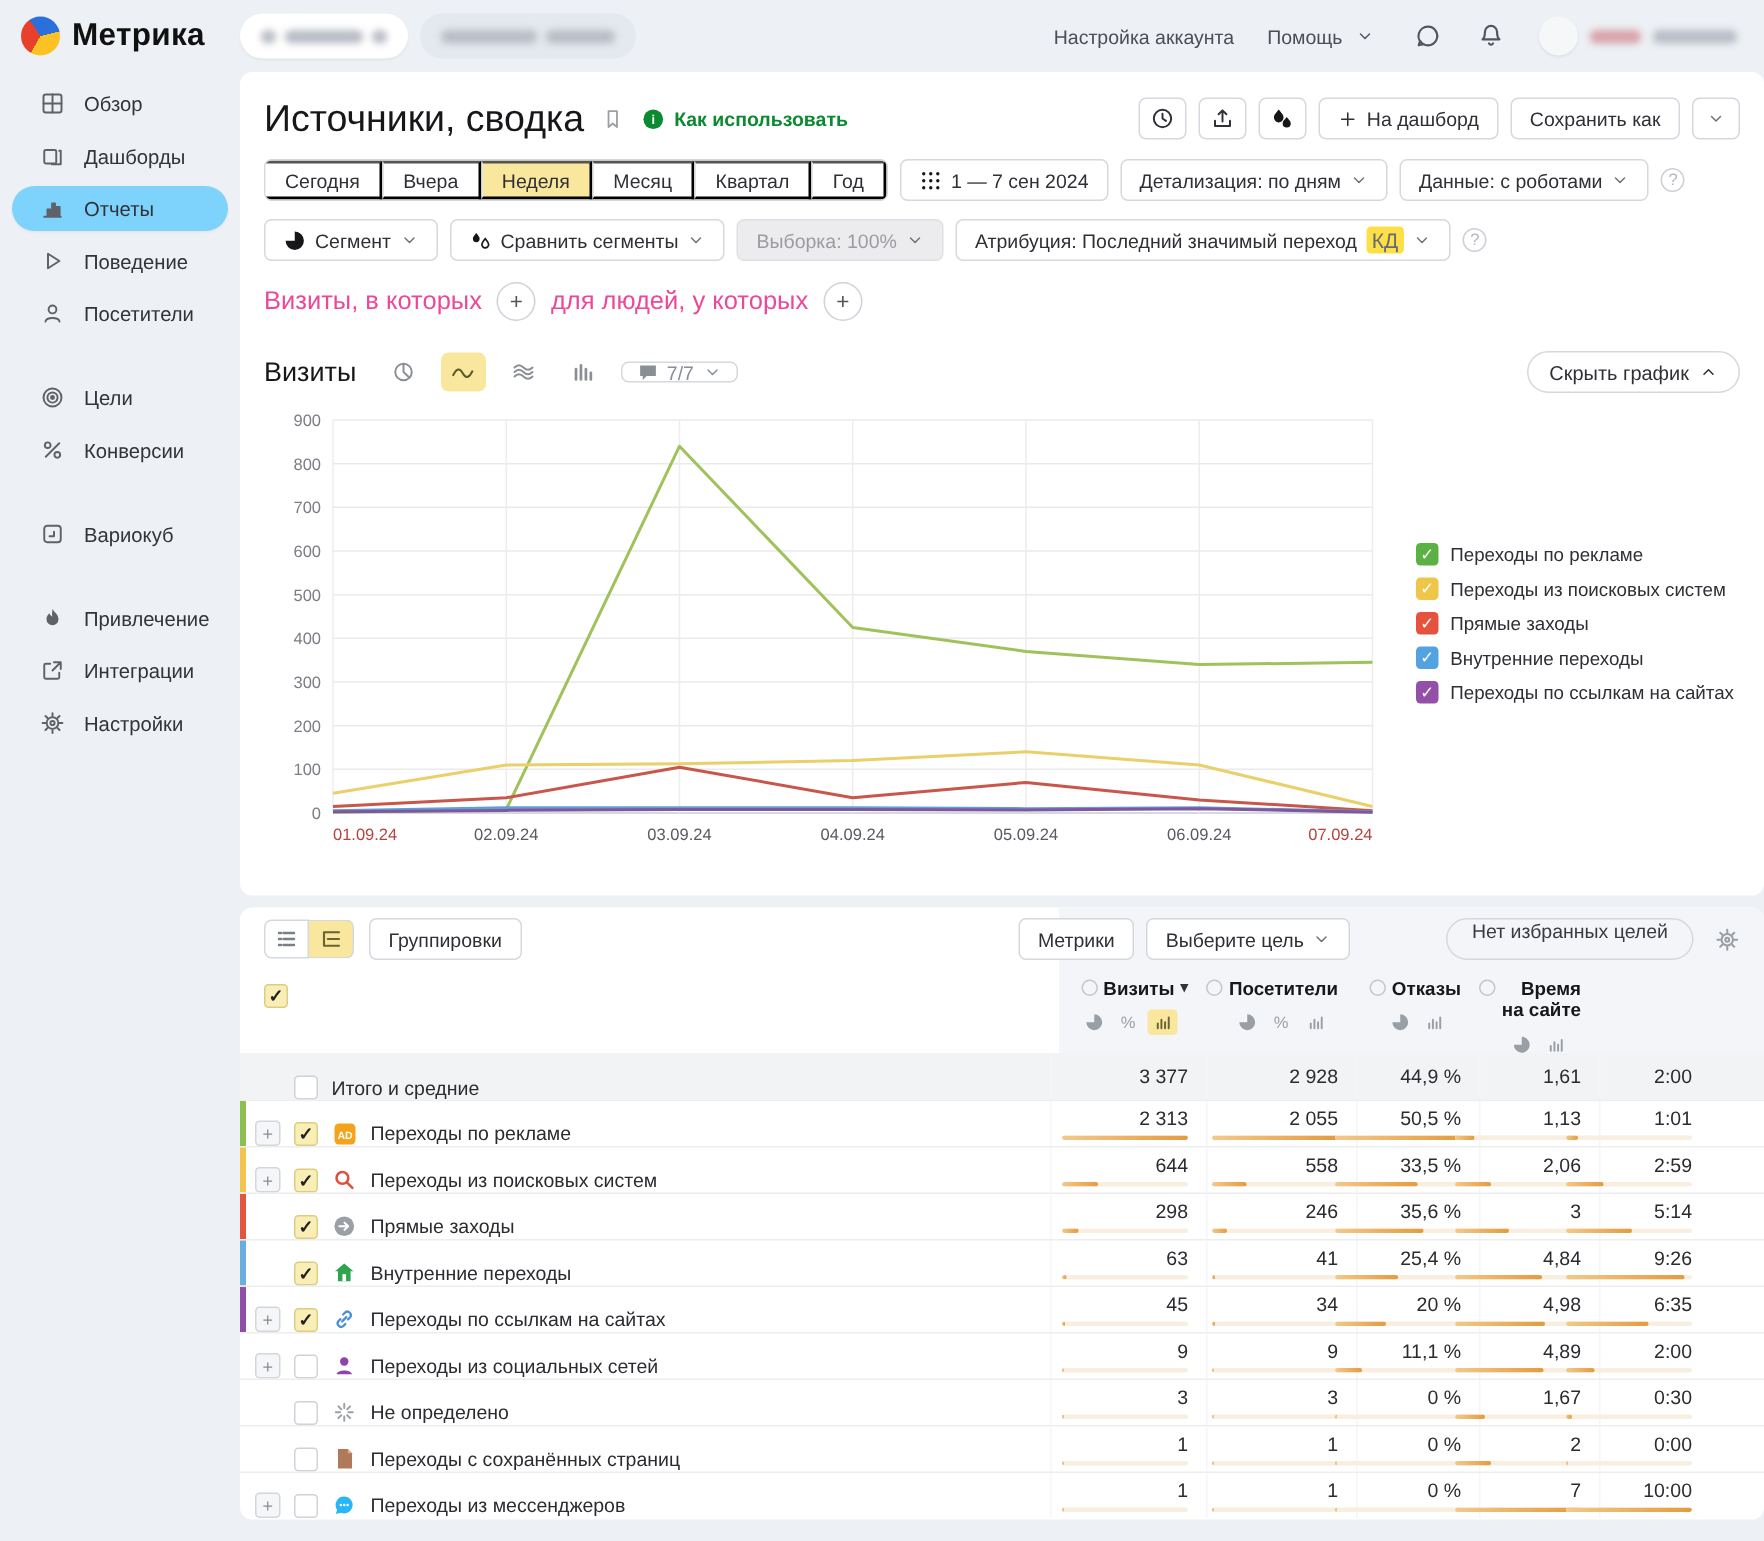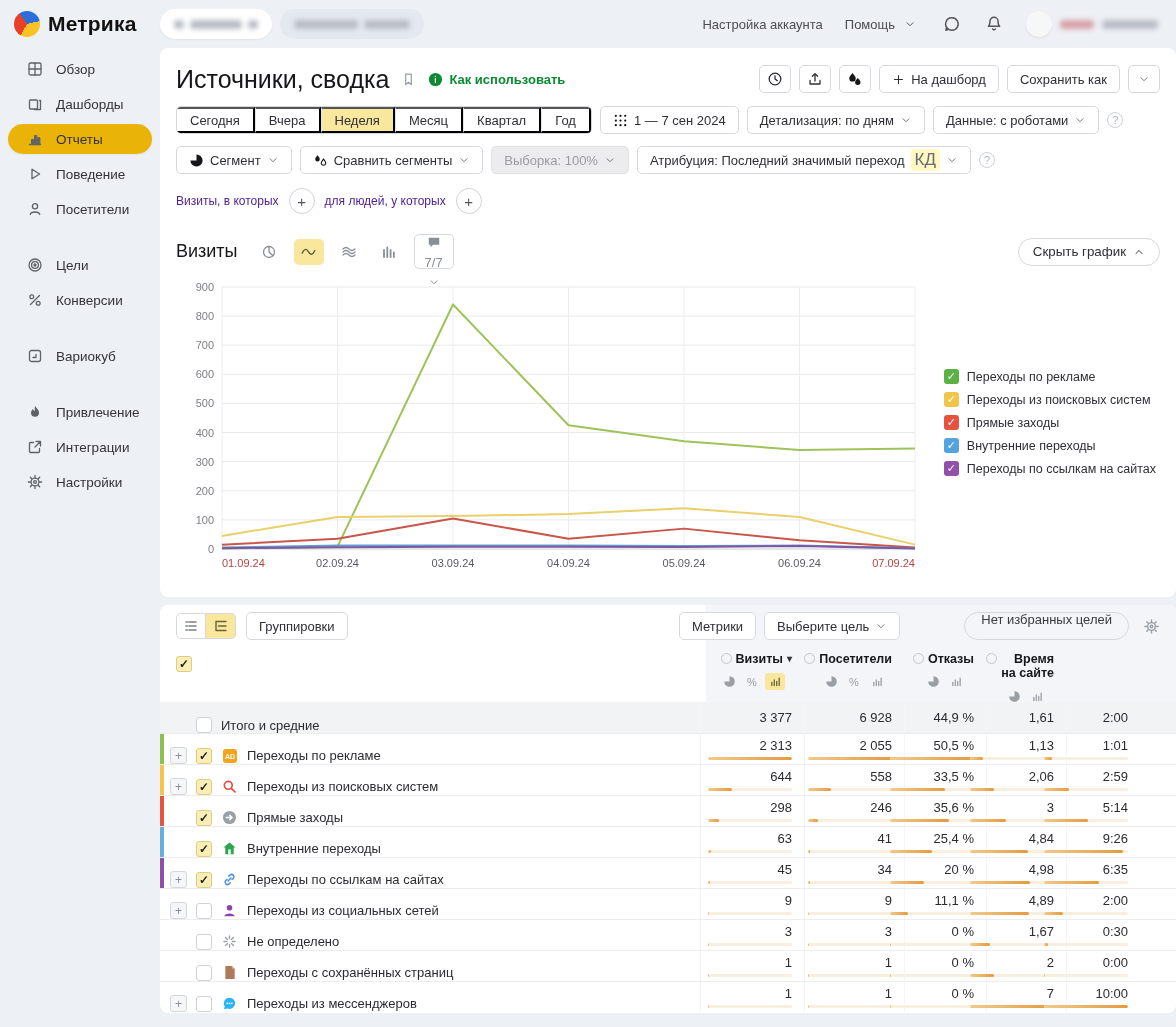--- a/index.html
+++ b/index.html
@@ -22,21 +22,21 @@
   .round-ic { width:20px; height:20px; display:flex; align-items:center; justify-content:center; color:#55555e; cursor:pointer; }
   .userbox { display:flex; align-items:center; gap:8px; }
   .avatar { width:26px; height:26px; border-radius:50%; background:#f6f7f9; box-shadow:0 1px 2px rgba(0,0,0,.08); }
 
   
   .layout { display:flex; }
   .sidebar { width:160px; flex:0 0 auto; padding-top:6px; }
   .side-item { display:flex; align-items:center; gap:13px; height:30px; margin:0 8px 5px 8px;
     padding-left:18px; border-radius:15px; color:#33333a; font-size:13.5px; cursor:pointer; }
   .side-item .sicon { width:17px; height:17px; color:#5f6368; display:flex; align-items:center; justify-content:center; }
-  .side-item.active { background:#eab308; box-shadow:0 1px 2px rgba(0,0,0,.05); }
+  .side-item.active { background:#7dd3fc; box-shadow:0 1px 2px rgba(0,0,0,.05); }
   .side-item.gap { margin-top:26px; }
 
   
   .content { flex:1; display:flex; flex-direction:column; }
   .card { background:#fff; border-radius:8px; }
   .card.top { padding:14px 16px 0 16px; height:549px; }
   .card.table-card { margin-top:8px; height:408px; position:relative; overflow:hidden; }
 
   
   .title-row { display:flex; align-items:center; height:34px; }
@@ -54,54 +54,54 @@
 
   .rows-gap { display:flex; align-items:center; gap:8px; flex-wrap:nowrap; }
   .mt10 { margin-top:10px; } .mt12 { margin-top:12px; } .mt14 { margin-top:14px; } .mt20 { margin-top:20px; }
 
   .seg-group { display:inline-flex; border:1px solid #d5d8dd; border-radius:5px; overflow:hidden; background:#fff; }
   .seg { height:26px; display:flex; align-items:center; padding:0 13px; font-size:13px; color:#2f2f35;
     border-left:1px solid #e3e5e9; cursor:pointer; background:#fff; }
   .seg:first-child { border-left:none; }
   .seg.active { background:#f8e79d; }
 
-  .badge { background:#fef9c3; color:#6a6a72; font-size:17px; padding:1px 4px; border-radius:3px; }
+  .badge { background:#fde047; color:#6a6a72; font-size:14px; padding:1px 4px; border-radius:3px; }
   .qmark { width:16px; height:16px; border-radius:50%; border:1px solid #cdd0d6; color:#b4b7bd; font-size:11px;
     display:flex; align-items:center; justify-content:center; }
-  .cond-label { color:#4c1d95; font-size:12px; }
+  .cond-label { color:#ec4899; font-size:17px; }
   .plus-circle { width:26px; height:26px; border-radius:50%; border:1px solid #cfd2d8; background:#fff; color:#55555c;
     display:flex; align-items:center; justify-content:center; font-size:15px; cursor:pointer; }
 
   
   .chart-head { display:flex; align-items:center; gap:10px; }
   .chart-title { font-size:18px; color:#17171a; margin-right:6px; }
   .ctool { width:30px; height:26px; border-radius:5px; display:flex; align-items:center; justify-content:center;
     color:#8a8f96; cursor:pointer; }
   .ctool.active { background:#f8e79d; color:#5a5a32; }
-  .chip { display:inline-flex; align-items:center; gap:6px; height:35px; padding:0 10px; border:1px solid #d5d8dd;
-    border-radius:5px; color:#8a8f96; cursor:pointer;flex-direction:column; }
+  .chip { display:inline-flex; align-items:center; gap:6px; height:14px; padding:0 10px; border:1px solid #d5d8dd;
+    border-radius:5px; color:#8a8f96; cursor:pointer; }
   .hide-graph { margin-left:auto; display:inline-flex; align-items:center; gap:7px; height:28px; padding:0 14px;
     border:1px solid #d5d8dd; border-radius:15px; background:#fff; color:#2f2f35; cursor:pointer; }
 
   .chart-zone { position:relative; margin-top:8px; }
   .chart-svg text { font-family:"Liberation Sans",sans-serif; }
   .legend { position:absolute; right:4px; top:92px; display:flex; flex-direction:column; gap:8px; }
   .leg-item { display:flex; align-items:center; gap:8px; font-size:12.5px; color:#2f2f35; cursor:pointer; }
   .leg-cb { width:15px; height:15px; border-radius:3px; color:#fff; font-size:11px; display:flex; align-items:center; justify-content:center; }
 
   
   .metrics-head-bg { position:absolute; top:0; right:0; width:470px; height:97px; background:#f3f5f8; }
   .controls-row { position:relative; display:flex; align-items:center; height:42px; padding:0 16px; }
   .view-btn { width:30px; height:26px; border:1px solid #d5d8dd; background:#fff; display:flex; align-items:center;
     justify-content:center; color:#7b7f86; cursor:pointer; }
   .view-btn:first-child { border-radius:5px 0 0 5px; }
   .view-btn + .view-btn { border-left:none; border-radius:0 5px 5px 0; }
   .view-btn.active { background:#f8e79d; color:#6b6236; }
   .controls-right { margin-left:auto; display:flex; align-items:center; gap:8px; }
-  .goals-pill { display:inline-flex; align-items:flex-end; height:28px; padding:12px 16px; border:1px solid #d5d8dd;
+  .goals-pill { display:inline-flex; align-items:flex-start; height:28px; padding:0 16px; border:1px solid #d5d8dd;
     border-radius:15px; background:transparent; color:#3a3a40; }
   .gear-btn { color:#9a9ea5; cursor:pointer; display:flex; margin-left:6px; }
 
   .head-row { position:relative; display:flex; align-items:flex-start; height:55px; padding:6px 0 0 16px; }
   .dim-head { display:flex; align-items:center; gap:10px; font-weight:bold; font-size:13px; color:#17171a; padding-top:3px; }
   .metrics-grid { display:grid; grid-template-columns:104px 100px 82px 80px 74px; position:absolute; right:36px; top:0; }
   .mcol { padding-top:5px; }
   .mcol-label { display:flex; justify-content:flex-end; align-items:flex-start; gap:4px; font-weight:bold;
     font-size:12.5px; color:#17171a; text-align:right; padding-right:12px; line-height:1.15; }
   .info-dot { width:11px; height:11px; border-radius:50%; border:1px solid #c3c7cd; flex:0 0 auto; margin-top:1px; }
@@ -695,21 +695,21 @@
             <div class="row-left">
               <span class="exp-ph"></span>
               <span class="cb"></span>
               <span class="row-label">Итого и средние</span>
             </div>
             <div class="row-metrics">
               <div class="mcell">
                 <span class="mval">3 377</span>
               </div>
               <div class="mcell">
-                <span class="mval">6 928</span>
+                <span class="mval">2 928</span>
               </div>
               <div class="mcell">
                 <span class="mval">44,9 %</span>
               </div>
               <div class="mcell">
                 <span class="mval">1,61</span>
               </div>
               <div class="mcell">
                 <span class="mval">2:00</span>
               </div>

